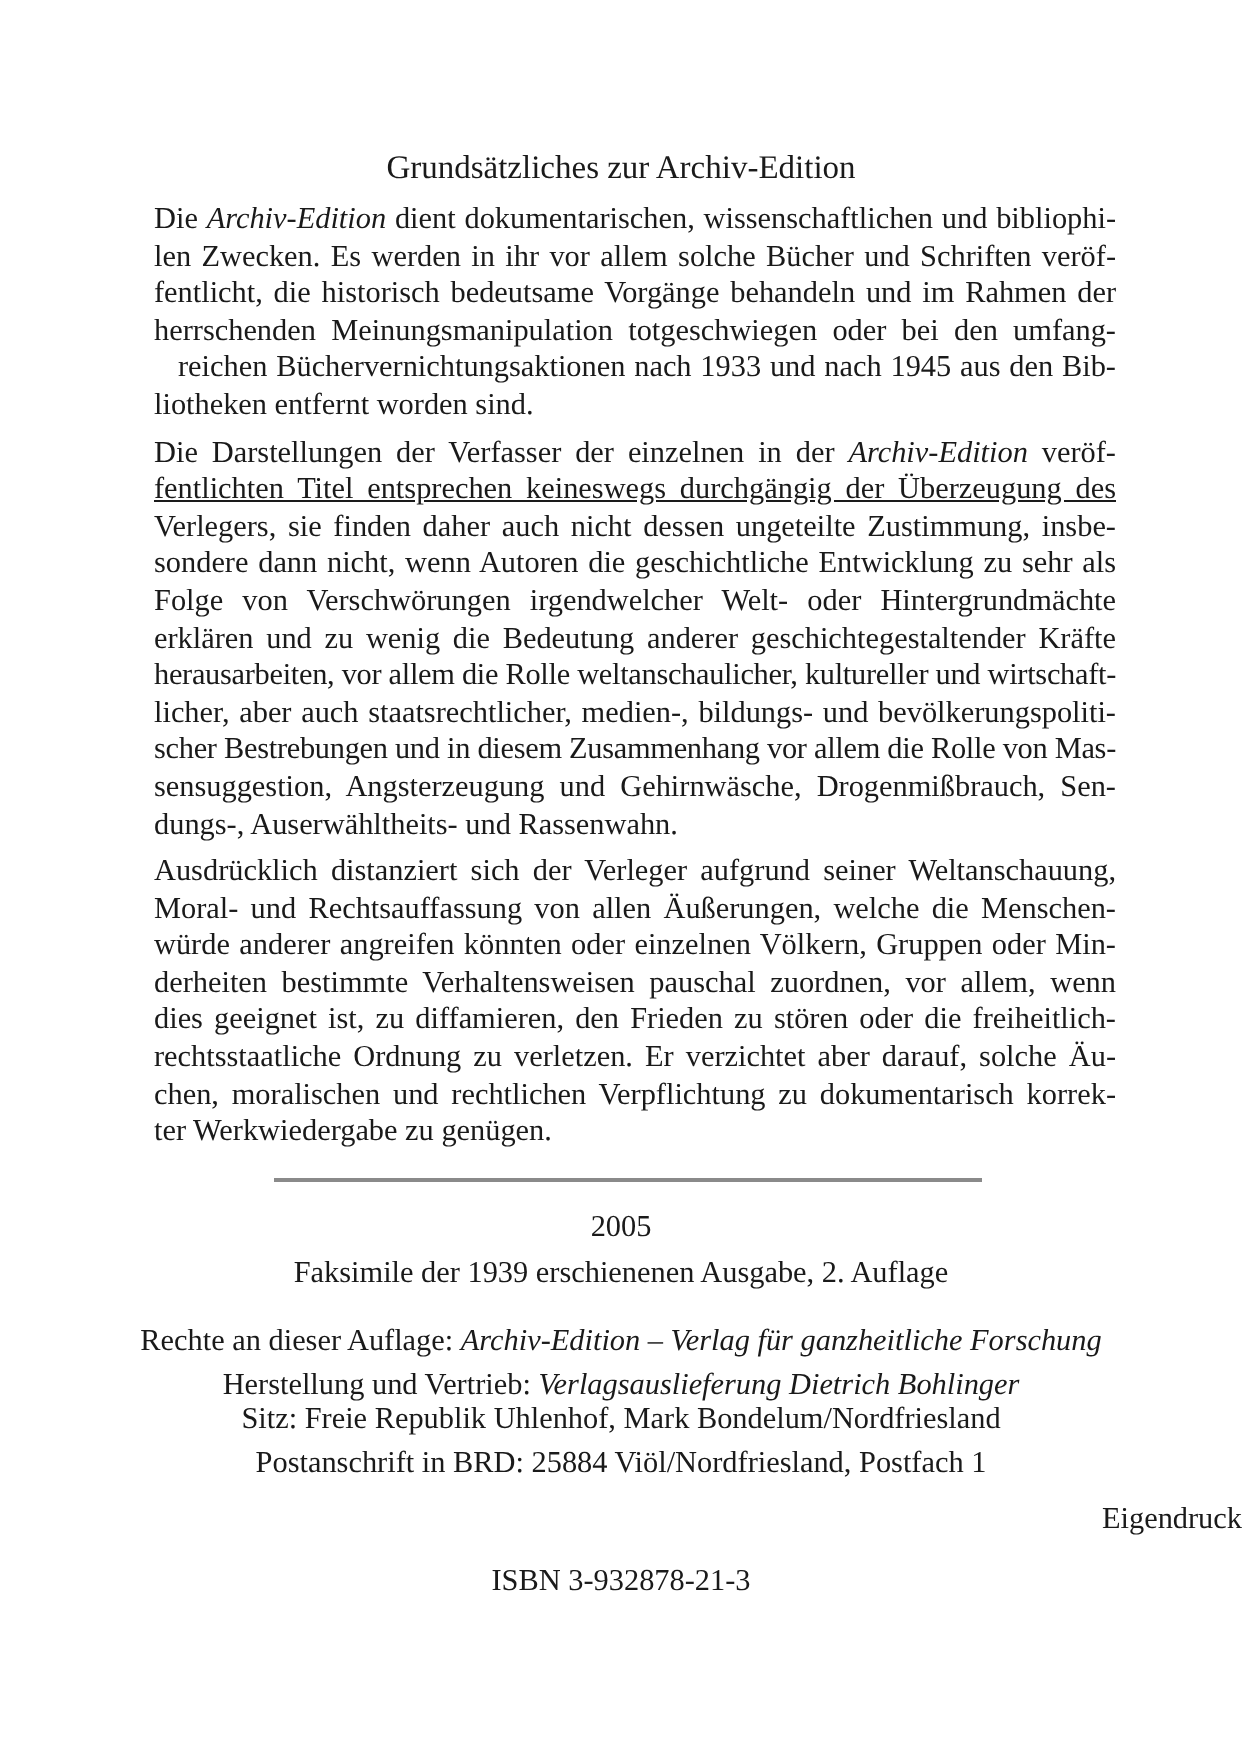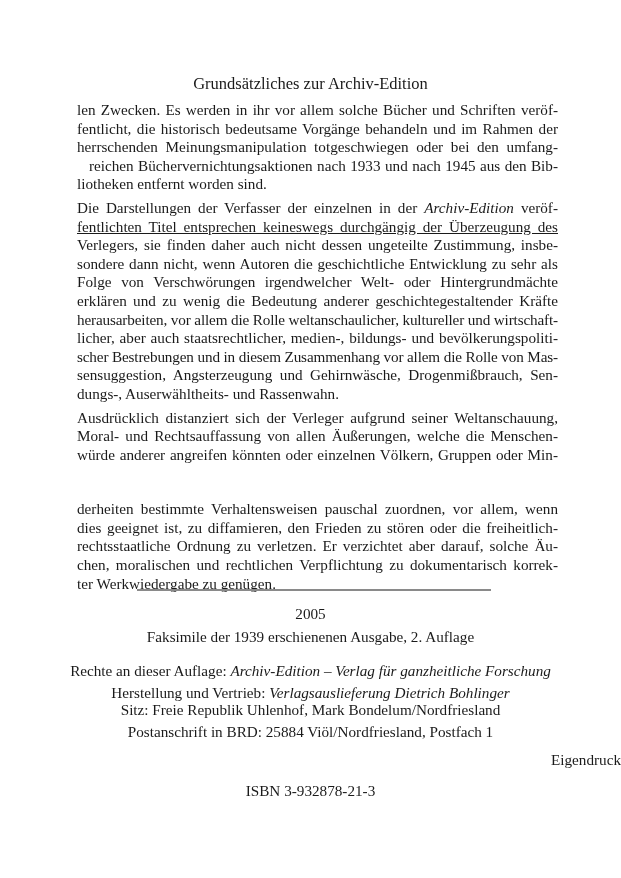--- a/index.html
+++ b/index.html
@@ -34,20 +34,21 @@
   }
   .imprint .it { font-style: italic; }
 </style>
 </head>
 <body>
 
 <div class="page-title">Grundsätzliches zur Archiv-Edition</div>
 
 <div class="body-text" id="body-text">
     <div class="para">
+      <div class="line" style="white-space: nowrap;"><span>Die </span><span class="it">Archiv-Edition</span><span> dient dokumentarischen, wissenschaftlichen und bibliophi-</span></div>
       <div class="line" style="white-space: nowrap;"><span>len Zwecken. Es werden in ihr vor allem solche Bücher und Schriften veröf-</span></div>
       <div class="line" style="white-space: nowrap;"><span>fentlicht, die historisch bedeutsame Vorgänge behandeln und im Rahmen der</span></div>
       <div class="line" style="white-space: nowrap;"><span>herrschenden Meinungsmanipulation totgeschwiegen oder bei den umfang-</span></div>
       <div class="line" style="white-space: nowrap; margin-left: 12px;"><span>reichen Büchervernichtungsaktionen nach 1933 und nach 1945 aus den Bib-</span></div>
       <div class="line last" style="white-space: nowrap;"><span>liotheken entfernt worden sind.</span></div>
     </div>
     <div class="para">
       <div class="line" style="white-space: nowrap;"><span>Die Darstellungen der Verfasser der einzelnen in der </span><span class="it">Archiv-Edition</span><span> veröf-</span></div>
       <div class="line" style="white-space: nowrap; text-decoration: underline;"><span>fentlichten Titel entsprechen keineswegs durchgängig der Überzeugung des</span></div>
       <div class="line" style="white-space: nowrap;"><span>Verlegers, sie finden daher auch nicht dessen ungeteilte Zustimmung, insbe-</span></div>
@@ -57,21 +58,21 @@
       <div class="line" style="white-space: nowrap; letter-spacing: -0.144055px;"><span>herausarbeiten, vor allem die Rolle weltanschaulicher, kultureller und wirtschaft-</span></div>
       <div class="line" style="white-space: nowrap;"><span>licher, aber auch staatsrechtlicher, medien-, bildungs- und bevölkerungspoliti-</span></div>
       <div class="line" style="white-space: nowrap; letter-spacing: -0.140203px;"><span>scher Bestrebungen und in diesem Zusammenhang vor allem die Rolle von Mas-</span></div>
       <div class="line" style="white-space: nowrap;"><span>sensuggestion, Angsterzeugung und Gehirnwäsche, Drogenmißbrauch, Sen-</span></div>
       <div class="line last" style="white-space: nowrap;"><span>dungs-, Auserwähltheits- und Rassenwahn.</span></div>
     </div>
     <div class="para">
       <div class="line" style="white-space: nowrap;"><span>Ausdrücklich distanziert sich der Verleger aufgrund seiner Weltanschauung,</span></div>
       <div class="line" style="white-space: nowrap;"><span>Moral- und Rechtsauffassung von allen Äußerungen, welche die Menschen-</span></div>
       <div class="line" style="white-space: nowrap;"><span>würde anderer angreifen könnten oder einzelnen Völkern, Gruppen oder Min-</span></div>
-      <div class="line" style="white-space: nowrap; margin-top: 36px;"><span>derheiten bestimmte Verhaltensweisen pauschal zuordnen, vor allem, wenn</span></div>
+      <div class="line" style="white-space: nowrap;"><span>derheiten bestimmte Verhaltensweisen pauschal zuordnen, vor allem, wenn</span></div>
       <div class="line" style="white-space: nowrap;"><span>dies geeignet ist, zu diffamieren, den Frieden zu stören oder die freiheitlich-</span></div>
       <div class="line" style="white-space: nowrap;"><span>rechtsstaatliche Ordnung zu verletzen. Er verzichtet aber darauf, solche Äu-</span></div>
       <div class="line" style="white-space: nowrap;"><span>chen, moralischen und rechtlichen Verpflichtung zu dokumentarisch korrek-</span></div>
       <div class="line last" style="white-space: nowrap;"><span>ter Werkwiedergabe zu genügen.</span></div>
     </div>
   </div>
 
 <div class="rule"></div>
 
 <div class="imprint" style="top:604px;">2005</div>

